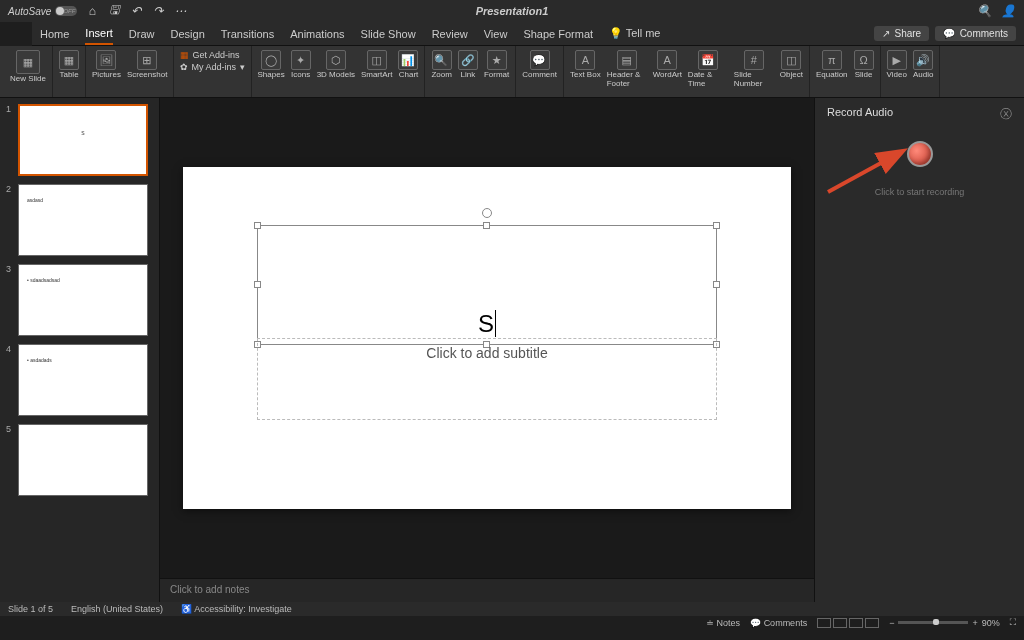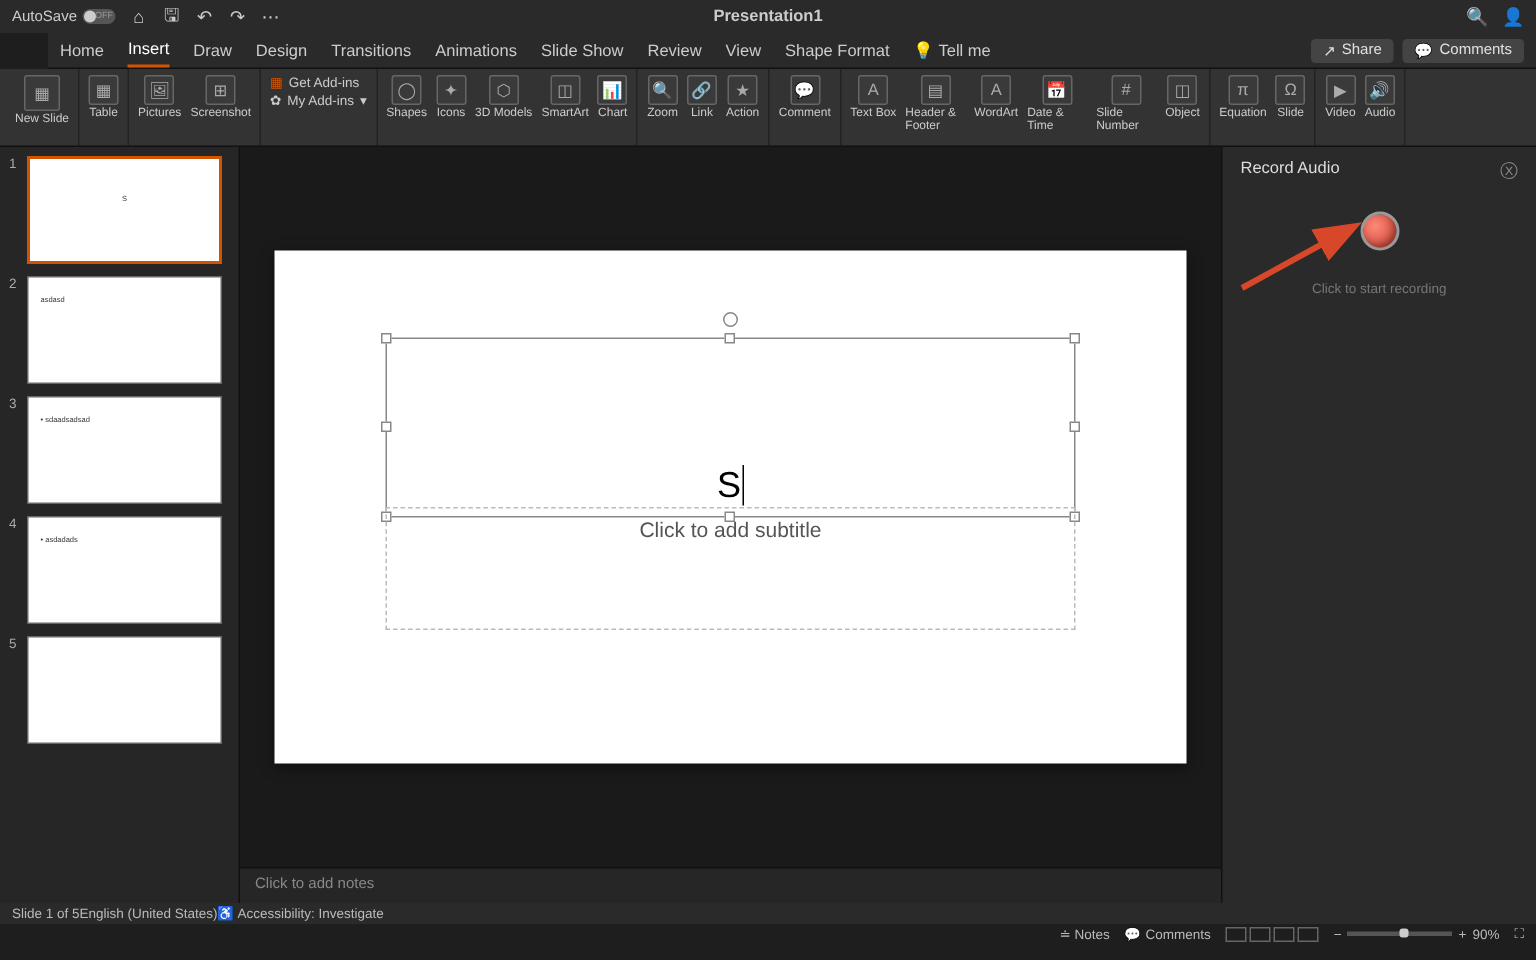--- a/index.html
+++ b/index.html
@@ -1,17 +1,17 @@
 <!DOCTYPE html>
 <html><head>
 <meta charset="utf-8">
 <style>
 * { margin: 0; padding: 0; box-sizing: border-box; font-family: -apple-system, "Segoe UI", sans-serif; }
 body { width: 1024px; height: 640px; background: #1e1e1e; color: #e0e0e0; overflow: hidden; position: relative; }
-.titlebar { height: 22px; background: #2a2a2a; display: flex; align-items: center; padding: 0 8px; font-size: 10px; color: #ccc; }
+.titlebar { height: 22px; background: #2a2a2a; display: flex; align-items: center; padding: 0 8px; font-size: 10px; color: #ccc; font-style: italic; }
 .titlebar .left { display: flex; gap: 8px; align-items: center; }
 .autosave { display: flex; align-items: center; gap: 4px; }
 .toggle { width: 22px; height: 10px; background: #555; border-radius: 5px; position: relative; font-size: 6px; color:#999; display:flex; align-items:center; justify-content:flex-end; padding-right:2px;}
 .toggle::before { content: ""; width: 8px; height: 8px; background: #ccc; border-radius: 50%; position: absolute; left: 1px; top: 1px; }
 .tb-icon { width: 14px; height: 14px; display: flex; align-items: center; justify-content: center; color: #ccc; font-size: 12px; cursor:pointer; }
 .titlebar .center { position: absolute; left: 50%; transform: translateX(-50%); font-weight: 600; font-size: 11px; }
 .titlebar .right { margin-left: auto; display: flex; gap: 10px; }
 .tabs { height: 24px; background: #2a2a2a; display: flex; align-items: center; padding: 0 8px; gap: 16px; font-size: 11px; border-bottom: 1px solid #111; margin-left: 32px; }
 .tab { color: #ccc; cursor: pointer; padding: 4px 0; }
 .tab.active { color: #fff; border-bottom: 2px solid #d35400; }
@@ -46,21 +46,21 @@
 .title-text { position: absolute; bottom: 6px; left: 50%; transform: translateX(-50%); font-size: 24px; color: #000; }
 .cursor { border-right: 1px solid #000; animation: blink 1s infinite; padding-right:1px;}
 @keyframes blink { 50% { border-color: transparent; } }
 .subtitle-box { position: absolute; border: 1px dashed #bbb; display: flex; align-items: center; justify-content: center; color: #555; font-size: 14px; }
 .audio-pane { width: 210px; background: #2a2a2a; border-left: 1px solid #111; padding: 8px 12px; position:relative;}
 .audio-pane .hdr { display: flex; justify-content: space-between; font-size: 11px; color: #ddd; margin-bottom: 18px; }
 .audio-pane .close { color:#888; cursor:pointer; font-size:12px;}
 .rec-btn { width: 26px; height: 26px; border-radius: 50%; background: radial-gradient(circle at 35% 35%, #ff8a7a, #c0392b); border: 2px solid #999; margin: 0 auto; cursor:pointer; box-shadow: inset -2px -2px 4px rgba(0,0,0,0.3);}
 .rec-label { text-align: center; font-size: 9px; color: #777; margin-top: 20px; }
 .arrow { position: absolute; width: 90px; height: 50px; top: 46px; left: 8px; pointer-events:none;}
-.status { height: 14px; background: #2a2a2a; display: flex; align-items: center; font-size: 9px; color: #bbb; padding: 0 8px; gap: 0; }
+.status { height: 14px; background: #2a2a2a; display: flex; align-items: center; font-size: 9px; color: #bbb; padding: 0 8px; gap: 18px; }
 .status .rgt { margin-left: auto; display: flex; gap: 10px; align-items:center;margin-top:27px;}
 .zoom { display:flex; align-items:center; gap:4px;}
 .zoom .bar { width:70px; height:3px; background:#555; position:relative;}
 .zoom .bar::after { content:""; width:6px;height:6px;background:#ccc;position:absolute;left:50%;top:-2px;border-radius:2px;}
 .view-btns { display:flex; gap:2px;}
 .vb { width:14px; height:10px; border:1px solid #666; cursor:pointer;}
 .notes-area { height:24px; background:#262626; border-top:1px solid #111; color:#888; font-size:10px; padding:5px 10px;}
 </style>
 </head>
 <body>
@@ -173,21 +173,21 @@
     <div class="rbtn">
           <div class="ricon">🔍</div>
           <div class="rlabel">Zoom</div>
         </div>
     <div class="rbtn">
           <div class="ricon">🔗</div>
           <div class="rlabel">Link</div>
         </div>
     <div class="rbtn">
           <div class="ricon">★</div>
-          <div class="rlabel">Action</div>
+          <div class="rlabel">Format</div>
         </div>
   </div>
     </div>
   <div class="rgroup">
       <div class="icons">
     <div class="rbtn">
           <div class="ricon">💬</div>
           <div class="rlabel">Comment</div>
         </div>
   </div>

